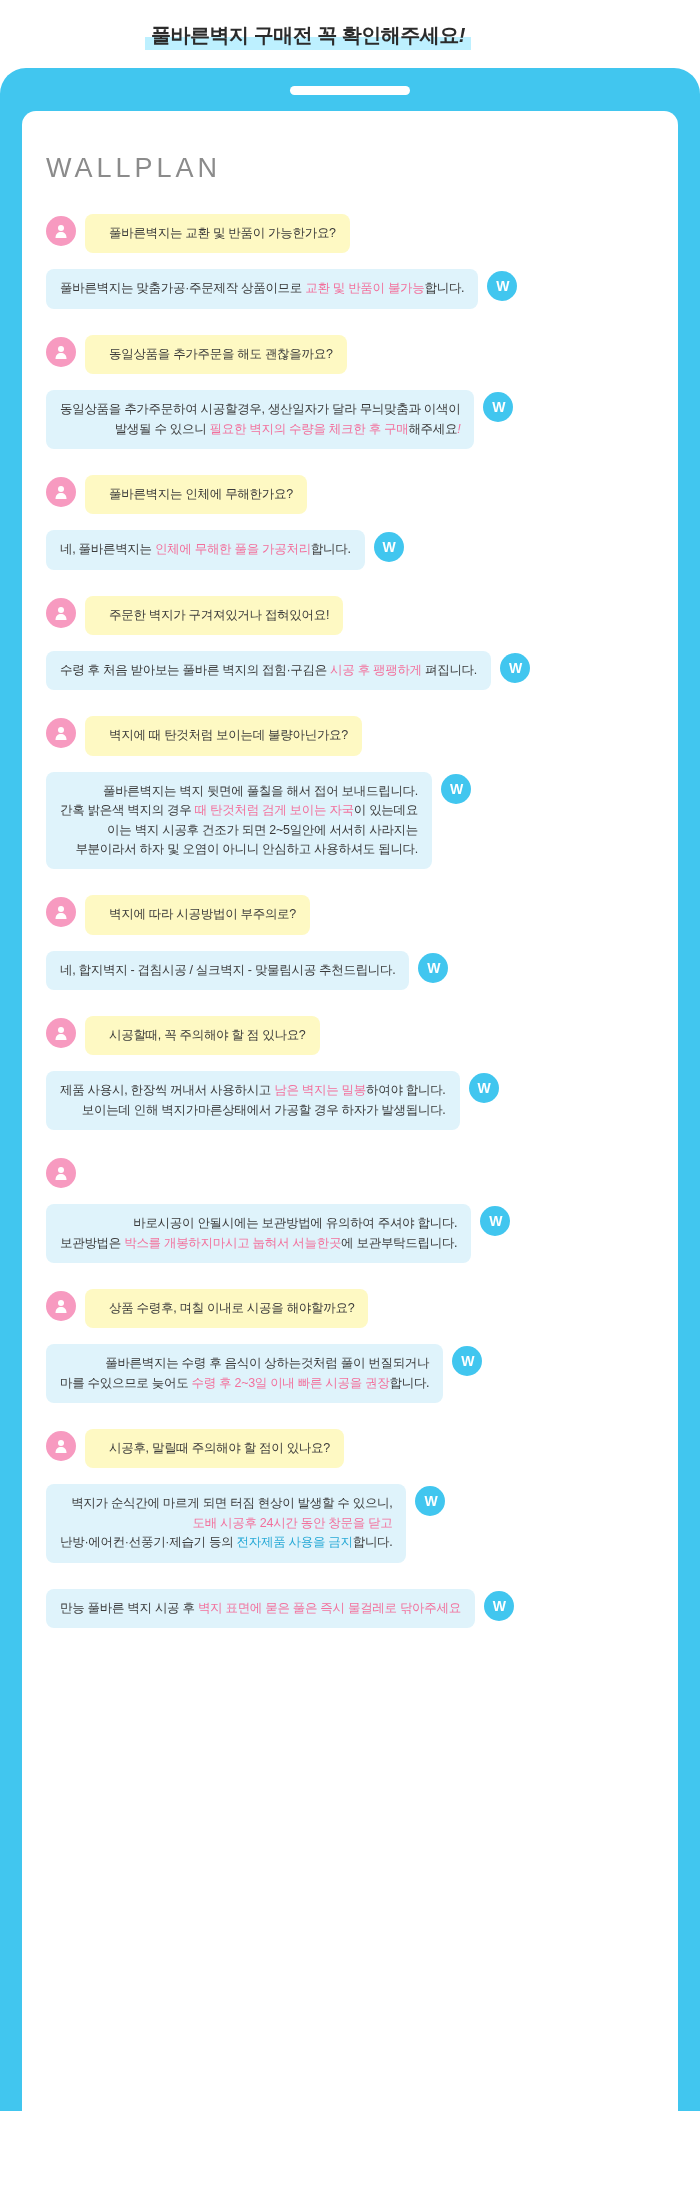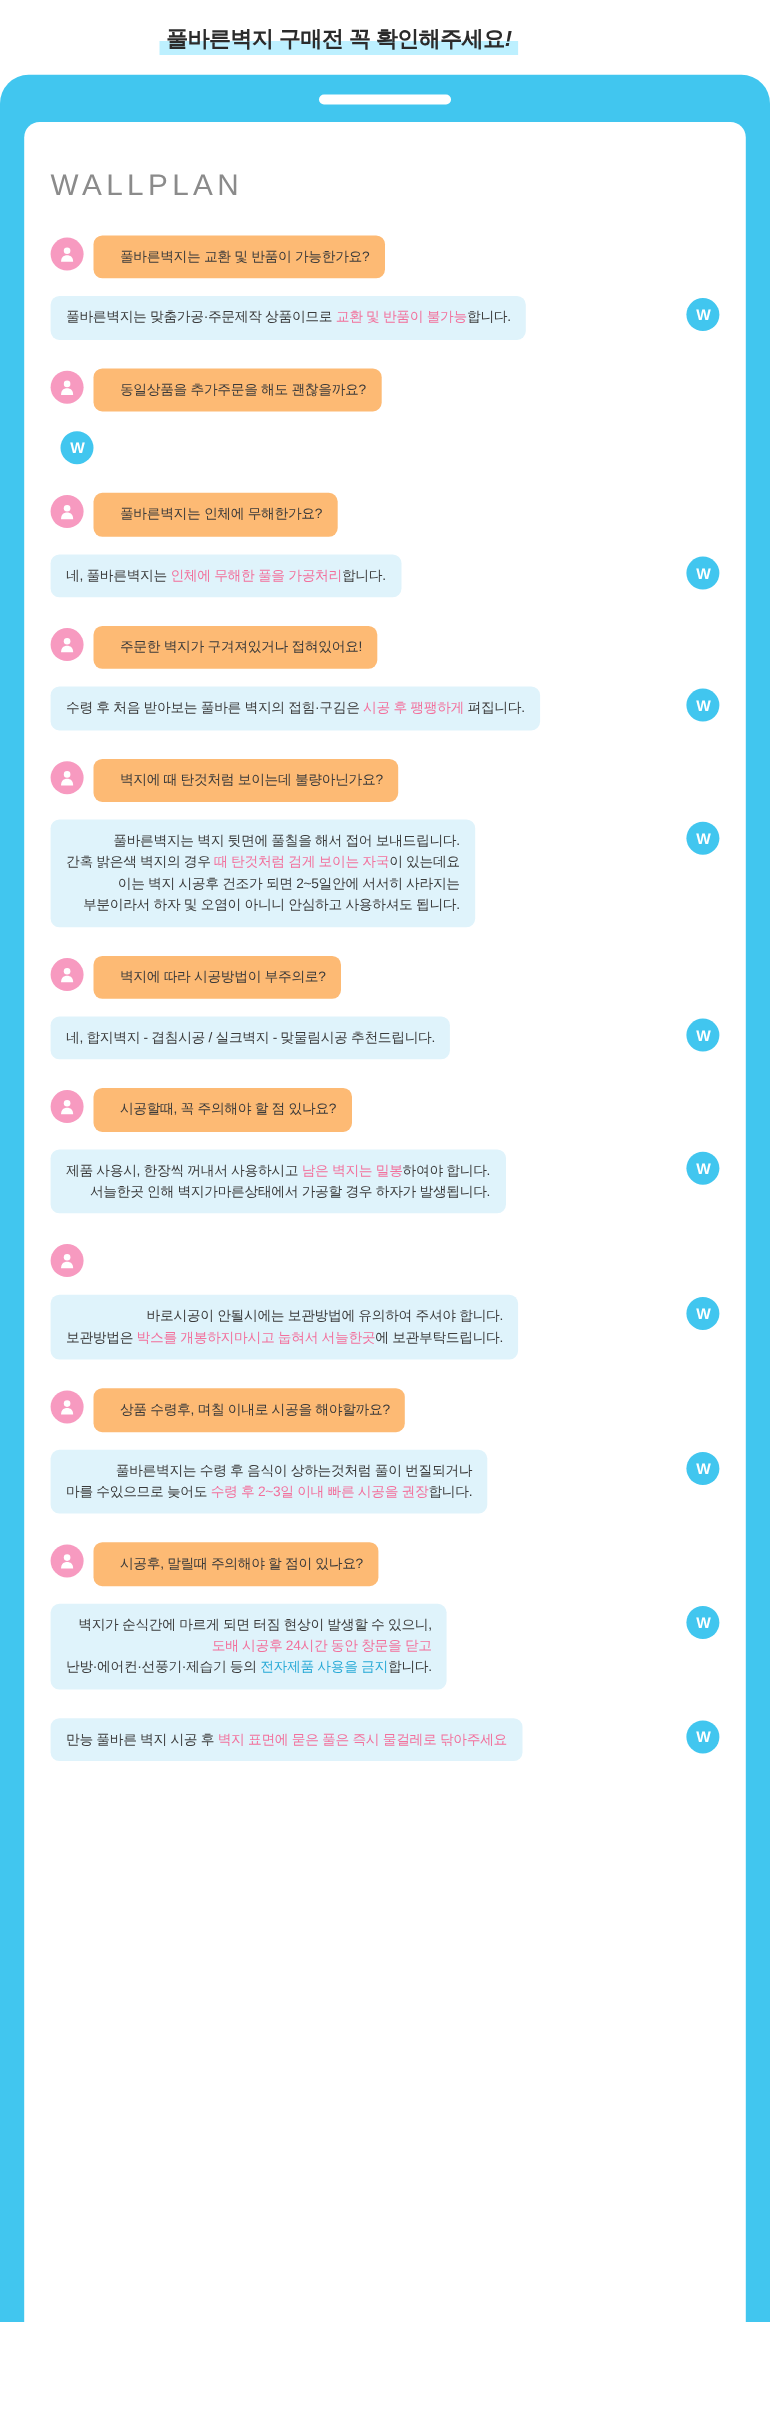--- a/index.html
+++ b/index.html
@@ -65,21 +65,21 @@
     margin: 8px 0 30px 0;
     font-family: "Liberation Sans", sans-serif;
   }
   
   .row {
     display: flex;
     align-items: flex-start;
     margin-bottom: 16px;
   }
   .row.q { justify-content: flex-start; }
-  .row.a { justify-content: space-between; }
+  .row.a { justify-content: flex-start; }
 
   .avatar {
     width: 30px; height: 30px;
     border-radius: 50%;
     flex: 0 0 30px;
     display: flex;
     align-items: center;
     justify-content: center;
     margin-top: 2px;
   }
@@ -100,21 +100,21 @@
   .bubble {
     border-radius: 8px;
     padding: 10px 14px;
     font-size: 12.5px;
     line-height: 1.55;
     color: #3a3a3a;
     max-width: 470px;
     letter-spacing: -0.3px;
   }
   .bubble.q {
-    background: #fdba74;
+    background: #fef9c3;
     padding-left: 24px;
   }
   .bubble.a {
     background: #dff3fb;
     text-align: right;
   }
   .pink { color: #f2709c; }
   .blue { color: #28a9d6; }
   .em { font-style: italic; }
 
@@ -153,20 +153,21 @@
           <div class="row q">
             <div class="avatar user">
               <svg width="16" height="16" viewBox="0 0 16 16">
                 <circle cx="8" cy="5" r="3" fill="#ffffff"></circle>
                 <path d="M2.5 15 C2.5 10.8 5 9 8 9 C11 9 13.5 10.8 13.5 15 Z" fill="#ffffff"></path>
               </svg>
             </div>
             <div class="bubble q">동일상품을 추가주문을 해도 괜찮을까요?</div>
           </div>
           <div class="row a">
+            <div class="bubble a"><span>동일상품을 추가주문하여 시공할경우, 생산일자가 달라 무늬맞춤과 이색이</span><br><span>발생될 수 있으니 </span><span class="pink">필요한 벽지의 수량을 체크한 후 구매</span><span>해주세요</span><span class="pink em">!</span></div>
             <div class="avatar brandav">W</div>
           </div>
           <div class="spacer-lg"></div>
           <div class="row q">
             <div class="avatar user">
               <svg width="16" height="16" viewBox="0 0 16 16">
                 <circle cx="8" cy="5" r="3" fill="#ffffff"></circle>
                 <path d="M2.5 15 C2.5 10.8 5 9 8 9 C11 9 13.5 10.8 13.5 15 Z" fill="#ffffff"></path>
               </svg>
             </div>
@@ -222,21 +223,21 @@
           <div class="row q">
             <div class="avatar user">
               <svg width="16" height="16" viewBox="0 0 16 16">
                 <circle cx="8" cy="5" r="3" fill="#ffffff"></circle>
                 <path d="M2.5 15 C2.5 10.8 5 9 8 9 C11 9 13.5 10.8 13.5 15 Z" fill="#ffffff"></path>
               </svg>
             </div>
             <div class="bubble q">시공할때, 꼭 주의해야 할 점 있나요?</div>
           </div>
           <div class="row a">
-            <div class="bubble a"><span>제품 사용시, 한장씩 꺼내서 사용하시고 </span><span class="pink">남은 벽지는 밀봉</span><span>하여야 합니다.</span><br><span>서늘한곳 인해 벽지가마른상태에서 가공할 경우 하자가 발생됩니다.</span></div>
+            <div class="bubble a"><span>제품 사용시, 한장씩 꺼내서 사용하시고 </span><span class="pink">남은 벽지는 밀봉</span><span>하여야 합니다.</span><br><span>보이는데 인해 벽지가마른상태에서 가공할 경우 하자가 발생됩니다.</span></div>
             <div class="avatar brandav">W</div>
           </div>
           <div class="spacer-lg"></div>
           <div class="row q">
             <div class="avatar user">
               <svg width="16" height="16" viewBox="0 0 16 16">
                 <circle cx="8" cy="5" r="3" fill="#ffffff"></circle>
                 <path d="M2.5 15 C2.5 10.8 5 9 8 9 C11 9 13.5 10.8 13.5 15 Z" fill="#ffffff"></path>
               </svg>
             </div>

